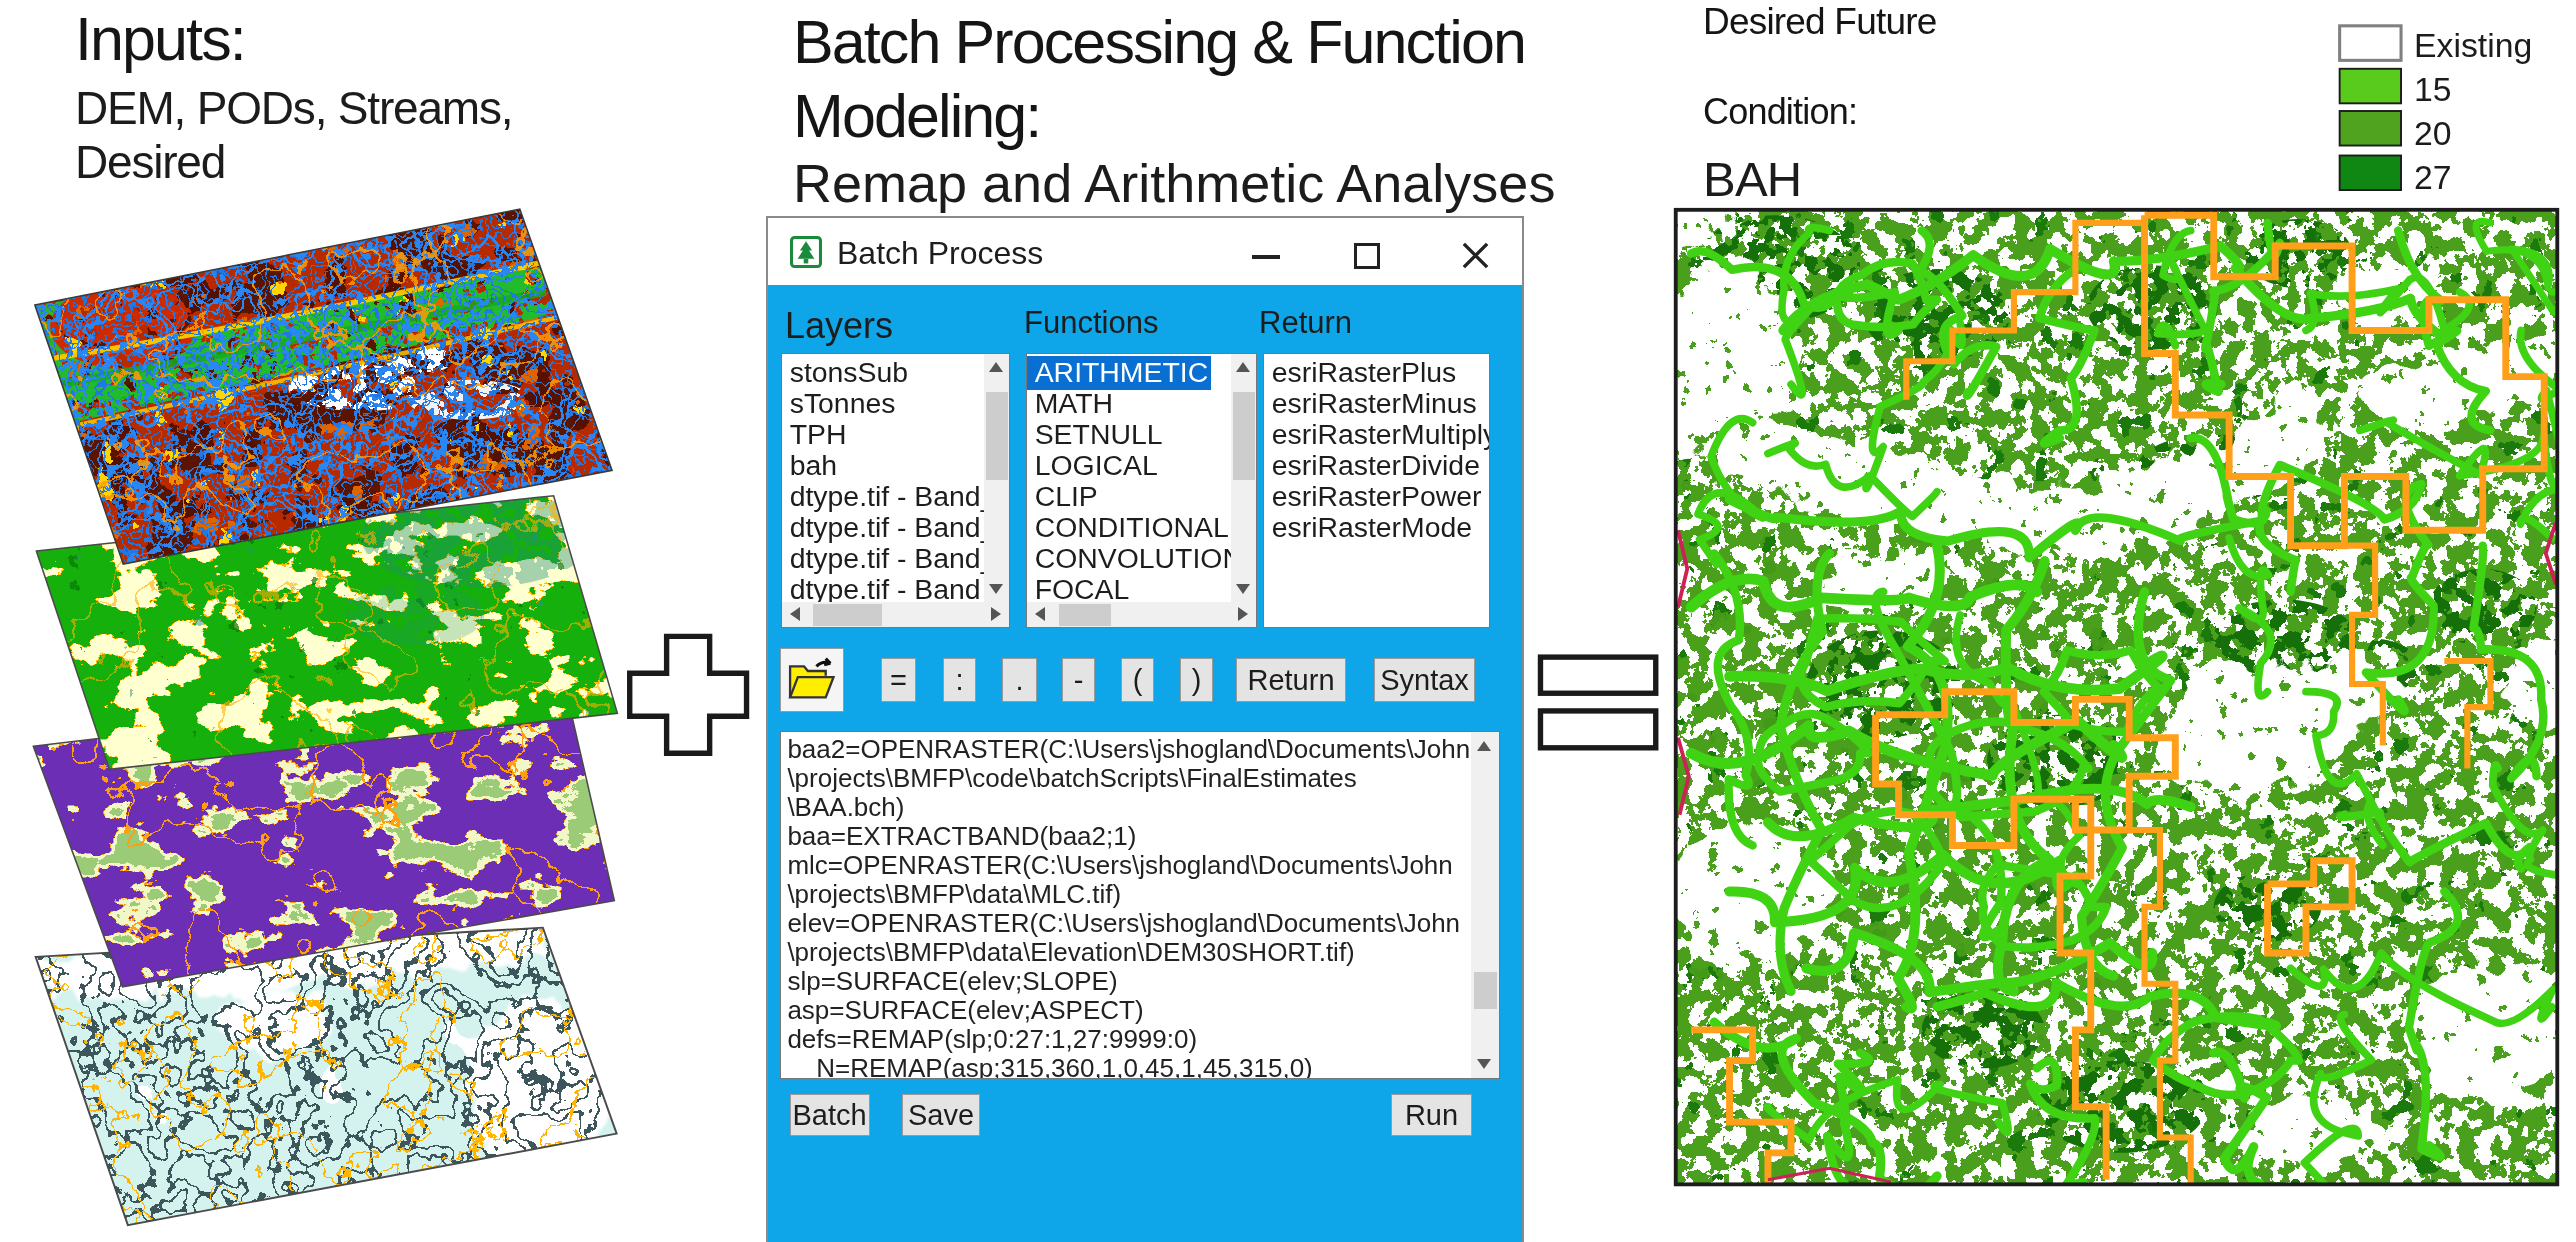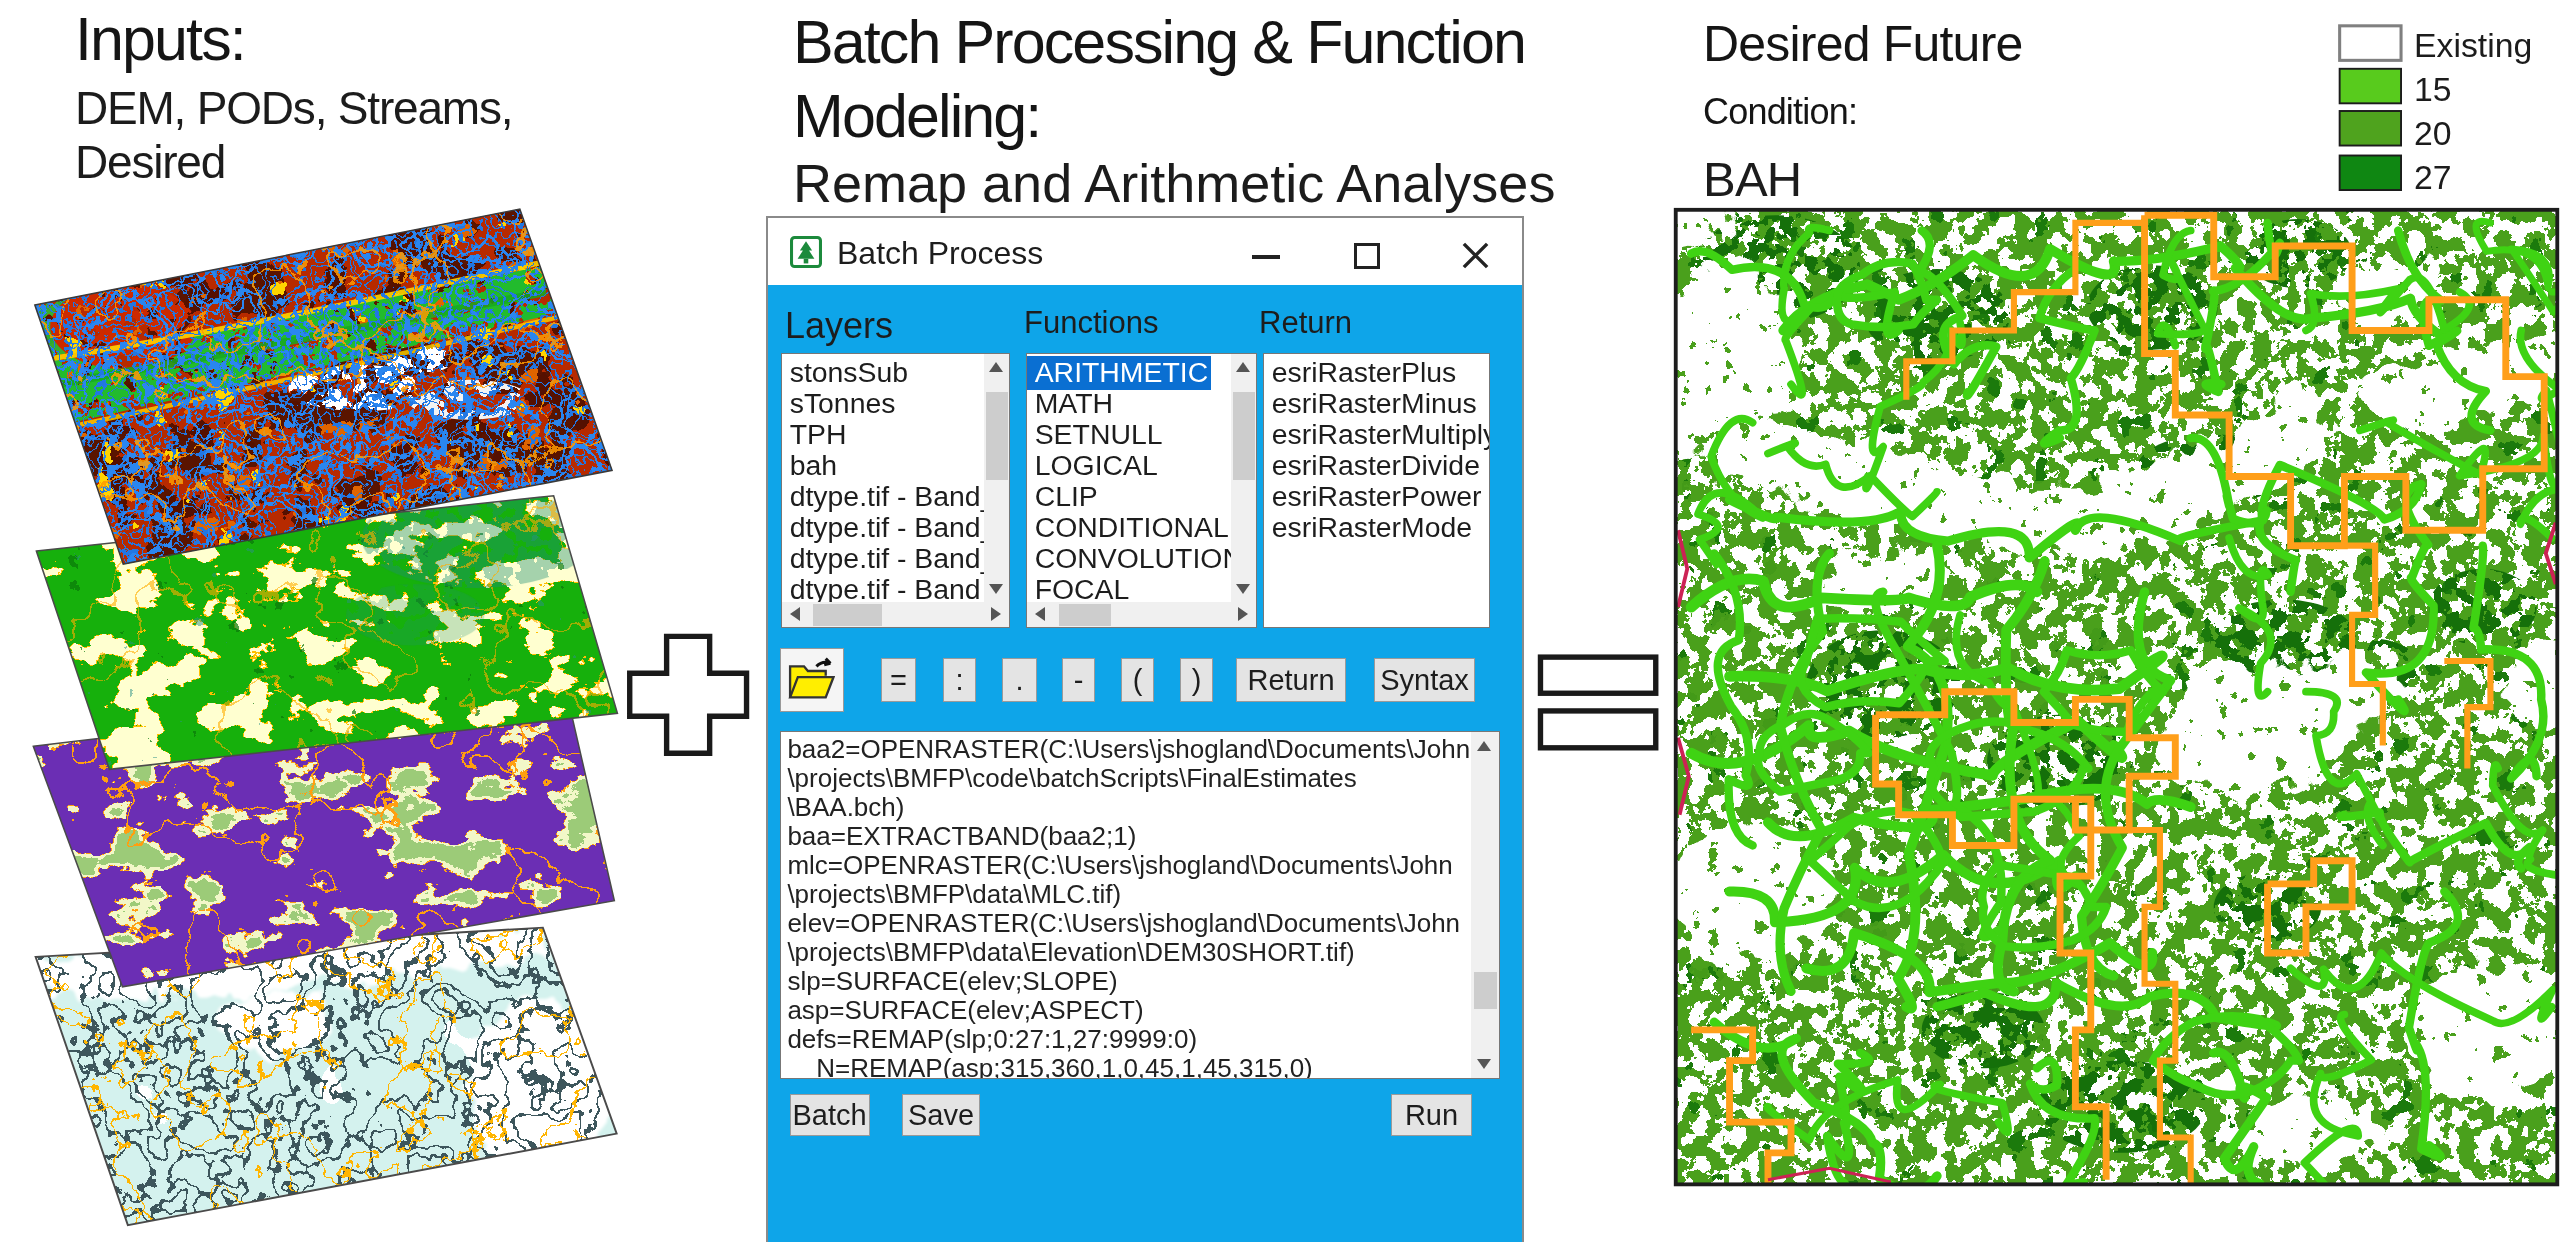--- a/index.html
+++ b/index.html
@@ -379,21 +379,21 @@
 </g>
 <rect x="2180" y="273" width="1147" height="1268" fill="none" stroke="#1d1d1d" stroke-width="5"></rect>
 </svg>
 
 <div class="abs t1" style="left:75px;top:9.2px">Inputs:</div>
 <div class="abs t2" style="left:75px;top:85px;font-size:46px;letter-spacing:-1.2px">DEM, PODs, Streams,</div>
 <div class="abs t2" style="left:75px;top:139px;font-size:46px;letter-spacing:-1.2px">Desired</div>
 <div class="abs t1" style="left:793px;top:11.5px">Batch Processing &amp; Function</div>
 <div class="abs t1" style="left:793px;top:86px">Modeling:</div>
 <div class="abs t2" style="left:793px;top:156px;font-size:54px;letter-spacing:0">Remap and Arithmetic Analyses</div>
-<div class="abs t1" style="left:1703px;top:19px;font-size:50px;letter-spacing:-0.8px">Desired Future</div>
+<div class="abs t1" style="left:1703px;top:3px;font-size:37px;letter-spacing:-0.8px">Desired Future</div>
 <div class="abs t1" style="left:1703px;top:94px;font-size:36px;letter-spacing:-0.8px">Condition:</div>
 <div class="abs t2" style="left:1703px;top:155px;font-size:49px">BAH</div>
 <svg class="abs" style="left:2322px;top:15.4px" width="254" height="192" viewBox="0 0 331 250">
  <rect x="23" y="14" width="80" height="45" fill="#ffffff" stroke="#808080" stroke-width="4"></rect>
  <rect x="23" y="70" width="80" height="45" fill="#58cb1d" stroke="#1c1c1c" stroke-width="2.5"></rect>
  <rect x="23" y="125" width="80" height="45" fill="#4fa31e" stroke="#1c1c1c" stroke-width="2.5"></rect>
  <rect x="23" y="183" width="80" height="45" fill="#0f8712" stroke="#1c1c1c" stroke-width="2.5"></rect>
  <text x="120" y="55" font-size="44" fill="#1c1c1c">Existing</text>
  <text x="120" y="112" font-size="44" fill="#1c1c1c">15</text>
  <text x="120" y="169" font-size="44" fill="#1c1c1c">20</text>

